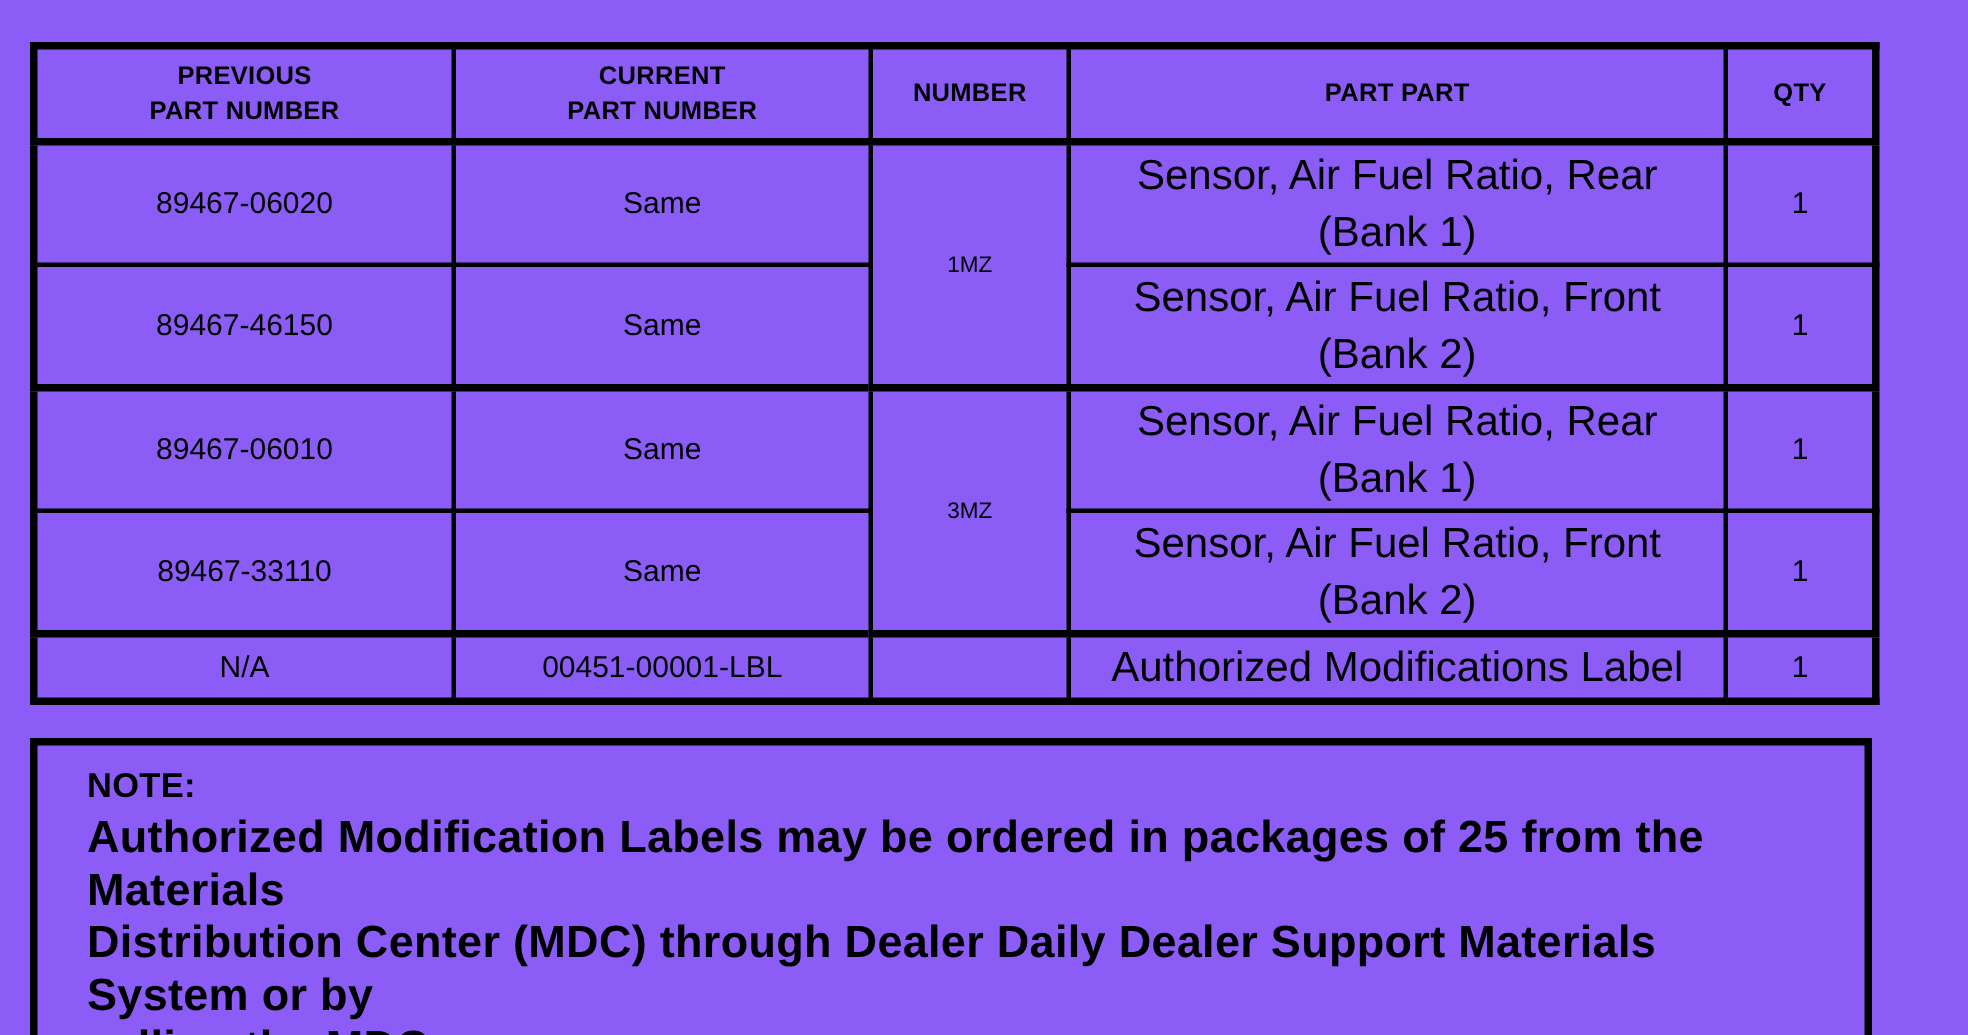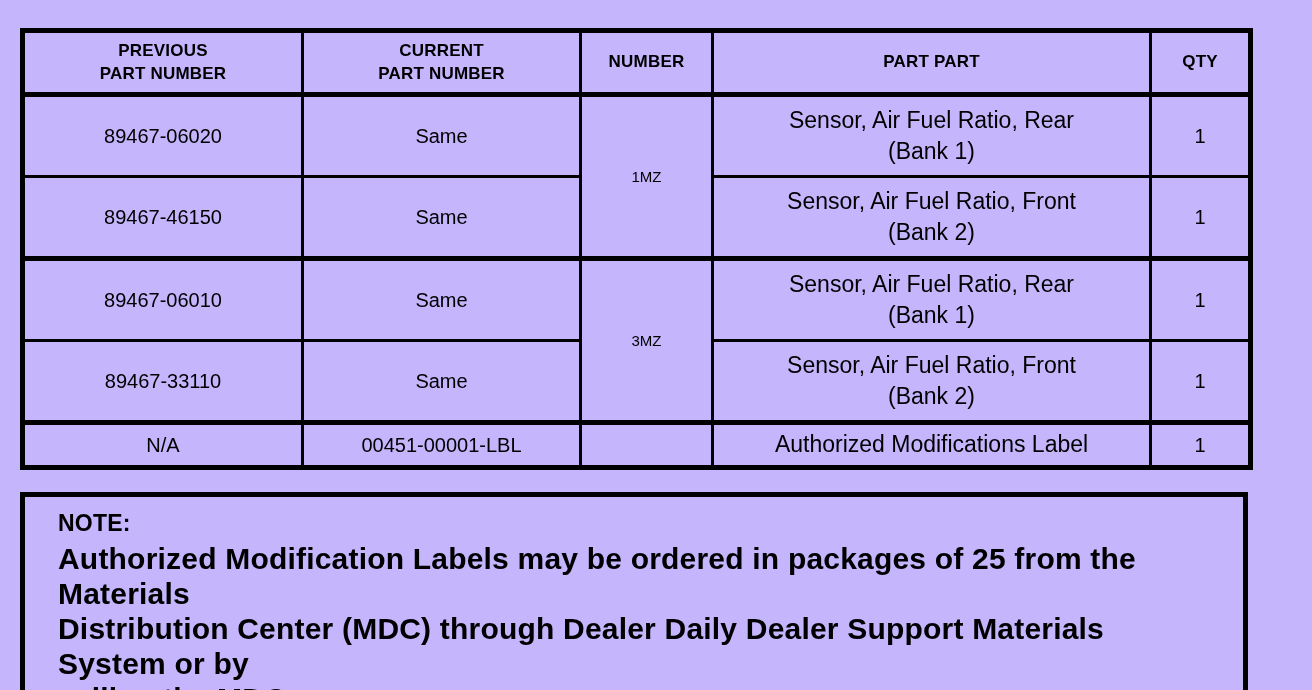--- a/index.html
+++ b/index.html
@@ -6,21 +6,21 @@
     margin: 0;
     padding: 0;
     background: #ffffff;
     font-family: "Liberation Sans", sans-serif;
     color: #000000;
   }
   .page {
     position: relative;
     width: 1312px;
     height: 690px;
-    background: #c4b5fd;
+    background: #8b5cf6;
     overflow: hidden;
   }
 
   
   table.parts-table {
     position: absolute;
     left: 20px;
     top: 28px;
     width: 1228px;
     border-collapse: collapse;
@@ -49,21 +49,21 @@
   .parts-table tbody td {
     font-size: 20px;
     font-weight: normal;
   }
   .parts-table tbody tr.group-end td { border-bottom-width: 5px; }
   .parts-table tbody td.engine-cell { border-bottom-width: 5px; font-size: 15px; }
   .parts-table tbody tr.label-row td.engine-cell { border-bottom-width: 3px; }
   .parts-table td.part-cell {
     white-space: pre-line;
     line-height: 1.35;
-    font-size: 23px;
+    font-size: 28px;
   }
 
   
   .note-box {
     position: absolute;
     left: 20px;
     top: 492px;
     width: 1228px;
     height: 222px;
     border: 5px solid #000000;

